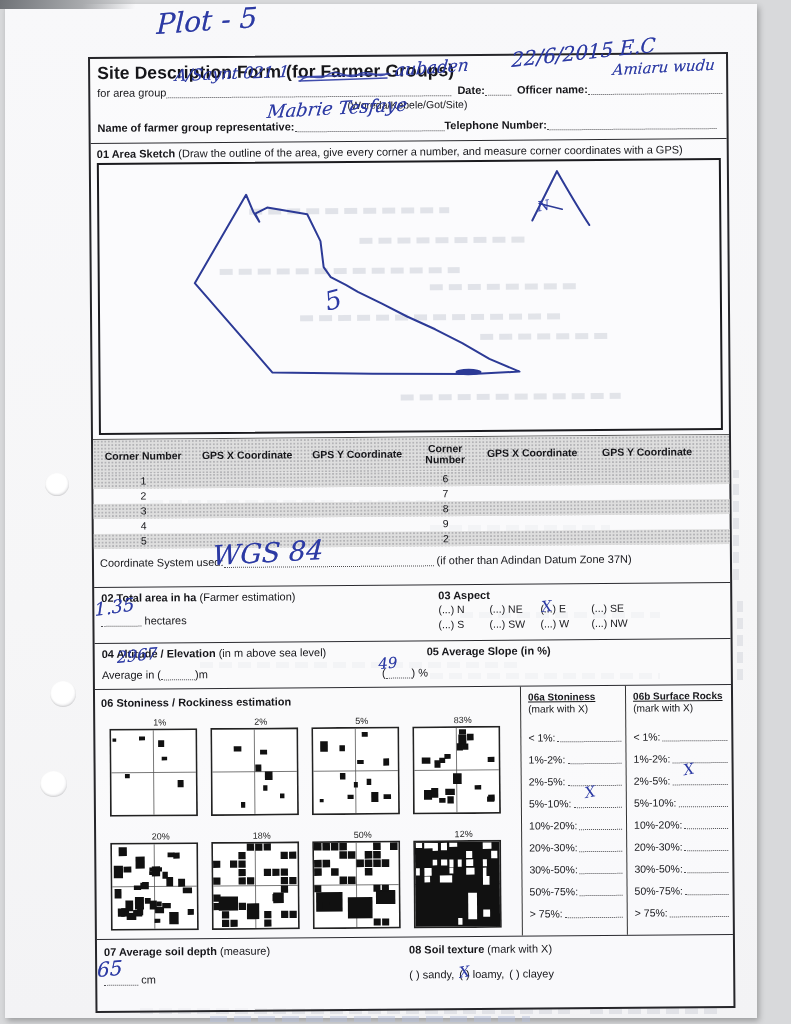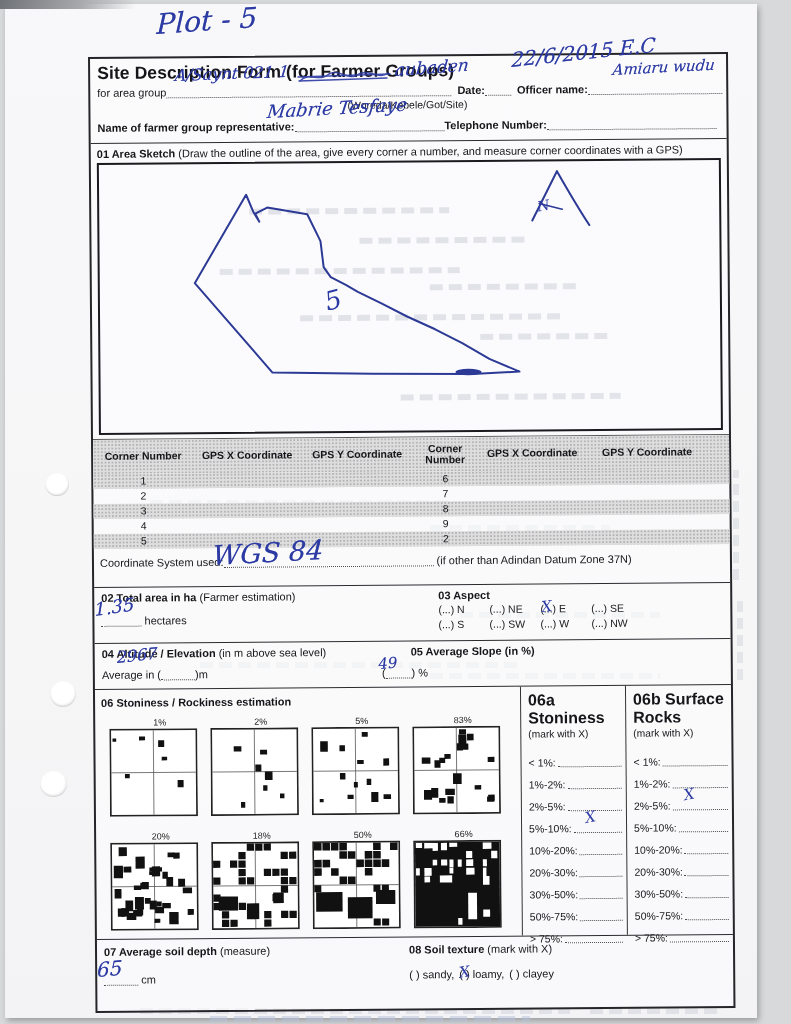--- a/index.html
+++ b/index.html
@@ -43,33 +43,33 @@
   .coord-line{font-size:11px;margin:8px 6px 0 6px;display:flex;align-items:flex-end;}
 
   #sec0203{height:56px;display:flex;}
   #sec0405{height:46px;display:flex;}
   .cell-left{width:280px;padding:4px 0 0 7px;box-sizing:border-box;font-size:11px;}
   .val-line{font-size:11px;margin-top:11px;display:flex;align-items:flex-end;}
   .cell-right03{flex:1;padding:4px 0 0 64px;font-size:11px;box-sizing:border-box;}
   #aspect-grid{display:grid;grid-template-columns:repeat(4,51px);grid-auto-rows:15px;margin-top:2px;font-size:10.5px;}
   .aspect-opt{position:relative;white-space:nowrap;}
   .cell-right05{flex:1;padding:4px 0 0 30px;font-size:11px;box-sizing:border-box;}
-  .cell-right05 .t{margin-left:6px;}
+  .cell-right05 .t{margin-left:22px;}
   .cell-right05 .val-line{margin-left:-23px;margin-top:9px;}
 
   #sec06{height:250px;display:flex;}
   .g-left{width:425px;box-sizing:border-box;padding:3px 0 0 6px;}
   .g-left .t{font-size:11px;}
   #grids{margin:7px 0 0 8px;}
   .g-row{display:flex;margin-bottom:11px;}
   .g-cell{width:101px;}
   .g-lab{font-size:9px;text-align:center;height:11px;color:#222;}
   .g-col{flex:0 0 105px;border-left:1.2px solid #333;box-sizing:border-box;padding:5px 4px 0 7px;font-size:10.5px;}
   .g-col.last{flex:1;}
-  .g-col .gt{font-weight:bold;font-size:16px;}
+  .g-col .gt{font-weight:bold;font-size:10px;text-decoration:underline;}
   .g-col .gn{font-size:10.2px;margin-top:1px;}
   .opt-list{margin-top:7px;}
   .opt-row{position:relative;display:flex;align-items:flex-end;height:22px;}
   .opt-row .dots{flex:1;margin-left:2px;margin-bottom:1px;}
 
   #sec0708{height:72px;display:flex;border-bottom:none;}
   .cell-left7{width:300px;padding:6px 0 0 7px;box-sizing:border-box;font-size:11px;}
   .cell-right8{flex:1;padding:6px 0 0 12px;box-sizing:border-box;font-size:11px;}
   #texture-line{margin-top:13px;font-size:11px;}
   .tex-opt{position:relative;margin-right:5px;white-space:nowrap;}
@@ -460,21 +460,21 @@
                   <rect x="4" y="58" width="30" height="22" fill="#111"></rect>
                   <rect x="40" y="64" width="28" height="24" fill="#111"></rect>
                   <rect x="72" y="56" width="22" height="16" fill="#111"></rect>
                   <rect x="2" y="50" width="8" height="8" fill="#111"></rect>
                   <rect x="69.2" y="50" width="8" height="8" fill="#111"></rect>
                   <rect x="78.8" y="50" width="8" height="8" fill="#111"></rect>
                   <rect x="11.6" y="69.2" width="8" height="8" fill="#111"></rect>
                   <rect x="69.2" y="88.39999999999999" width="8" height="8" fill="#111"></rect>
                   <rect x="78.8" y="88.39999999999999" width="8" height="8" fill="#111"></rect>
                 </svg></div>
-              <div class="g-cell"><div class="g-lab">66%</div><svg width="88" height="88" viewBox="0 0 100 100">
+              <div class="g-cell"><div class="g-lab">12%</div><svg width="88" height="88" viewBox="0 0 100 100">
                   <rect x="1" y="1" width="98" height="98" fill="#fff" stroke="#222" stroke-width="2"></rect>
                   <line x1="50" y1="2" x2="50" y2="98" stroke="#555" stroke-width=".9"></line>
                   <line x1="2" y1="50" x2="98" y2="50" stroke="#555" stroke-width=".9"></line>
                   <rect x="2" y="2" width="96" height="96" fill="#111"></rect>
                   <rect x="3" y="3" width="7.103927966207266" height="5.704053574241698" fill="#fff"></rect>
                   <rect x="12.5" y="3" width="9.986722959205508" height="6.1066157151944935" fill="#fff"></rect>
                   <rect x="22" y="3" width="6.085248123388737" height="9.032980694435537" fill="#fff"></rect>
                   <rect x="31.5" y="3" width="6.872642665635794" height="8.38671189546585" fill="#fff"></rect>
                   <rect x="41" y="3" width="9.014867865480483" height="4.612809050362557" fill="#fff"></rect>
                   <rect x="79" y="3" width="9.941674130037427" height="7.242490524891764" fill="#fff"></rect>

